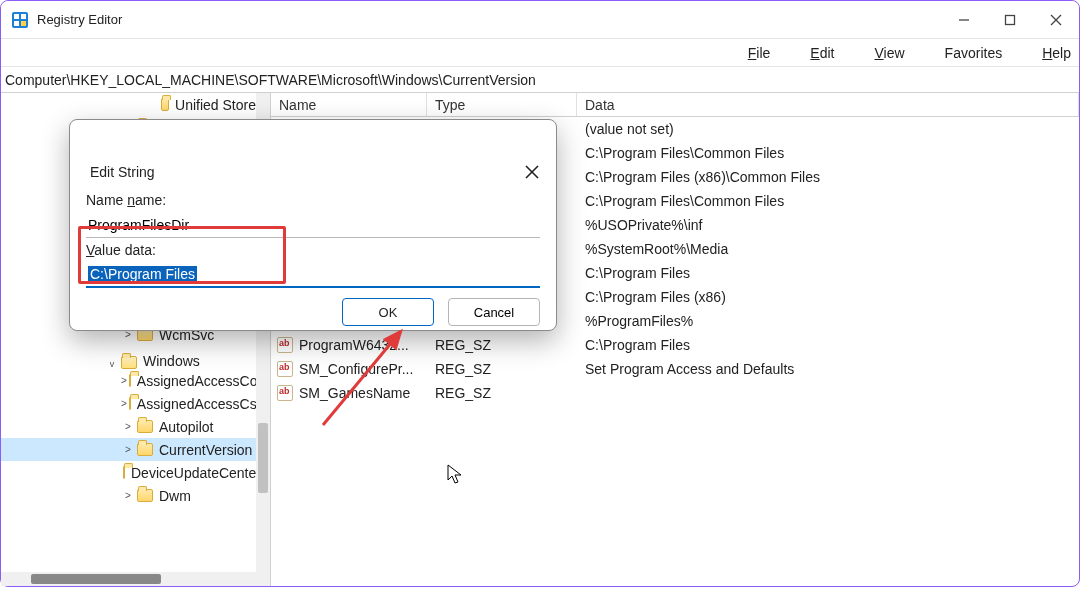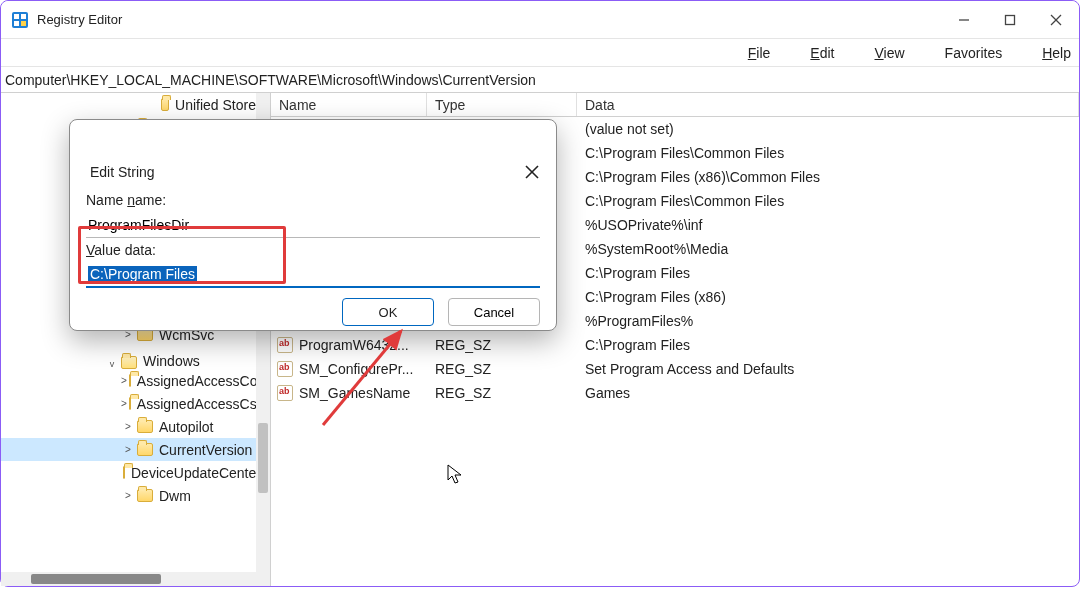--- a/index.html
+++ b/index.html
@@ -329,21 +329,20 @@
             </div>
             <div class="cell-type">REG_SZ</div>
             <div class="cell-data">Set Program Access and Defaults</div>
           </div>
           <div class="list-row">
             <div class="cell-name">
               <span class="val-ic"></span>
               <span>SM_GamesName</span>
             </div>
             <div class="cell-type">REG_SZ</div>
-            <div class="cell-data">Games</div>
           </div>
         </div>
     </div>
 
   </div>
 
   <div class="dialog">
     <div class="dialog-title">
       <span>Edit String</span>
       <span class="dialog-close">

